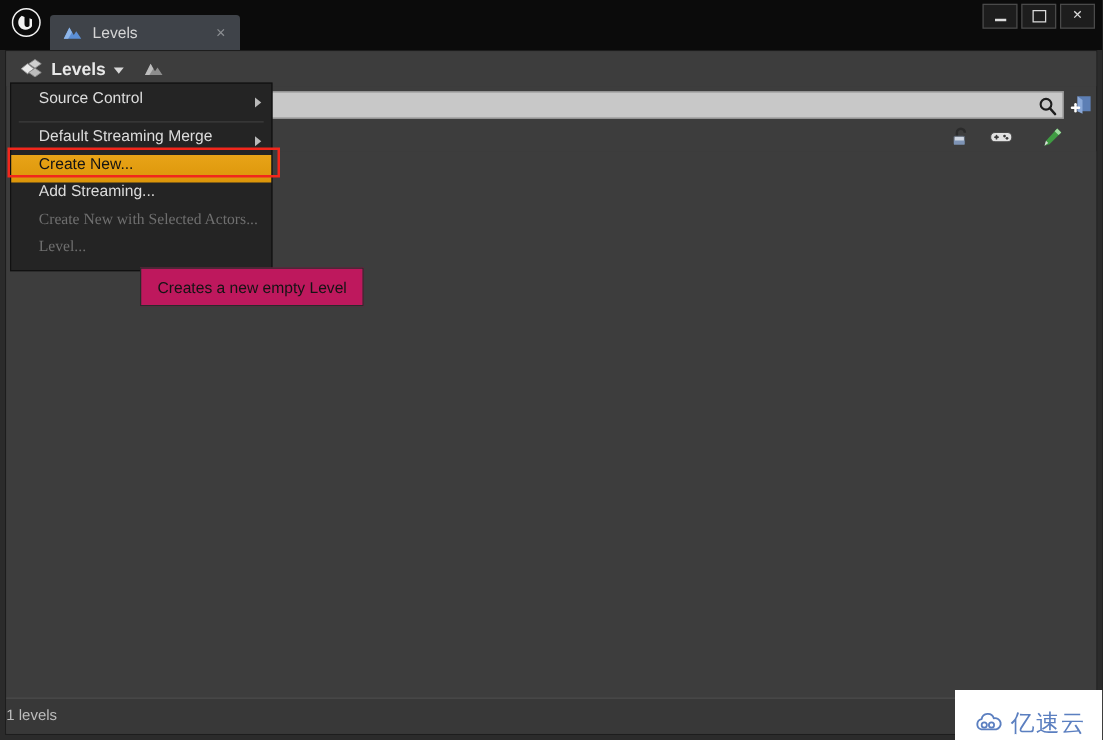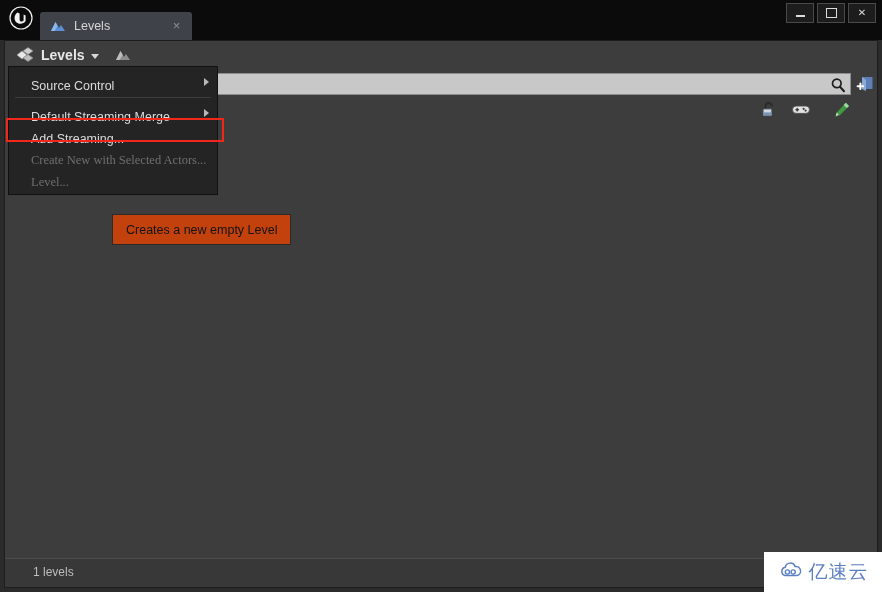--- a/index.html
+++ b/index.html
@@ -202,41 +202,41 @@
   
   .statusbar {
     position: absolute;
     left: 0; bottom: 0;
     width: 100%; height: 28px;
     background: #383838;
     border-top: 1px solid #4c4c4c;
   }
   .status-text {
     position: absolute;
-    left: 28px; top: 6px;
+    left: 0; top: 6px;
     color: #bdbdbd;
     font-size: 12px;
   }
 
   
   .menu {
     position: absolute;
     left: 8px; top: 66px;
     width: 210px;
     background: #242424;
     border: 1px solid #111;
     padding: 4px 0;
     box-sizing: border-box;
     z-index: 40;
   }
   .menu-item {
     position: relative;
     height: 22px;
     display: flex;
-    align-items: flex-end;
+    align-items: flex-start;
     padding-left: 22px;
     color: #dcdcdc;
     font-size: 12.5px;
     box-sizing: border-box;
   }
   .menu-item.disabled { color: #6f6f6f; font-family: Liberation Serif, serif; }
   .menu-item.highlight {
     background: linear-gradient(#e8a317, #dc9609);
     color: #141414;
   }
@@ -264,38 +264,38 @@
     z-index: 60;
     pointer-events: none;
   }
 
   
   .tooltip {
     position: absolute;
     left: 112px; top: 214px;
     height: 31px;
     padding: 0 13px;
-    background: #c2410c;
+    background: #be185d;
     border: 1px solid #2b2b2b;
     box-sizing: border-box;
     display: flex;
     align-items: center;
     color: #141414;
     font-size: 12.5px;
     z-index: 70;
   }
 
   
   .watermark {
     position: absolute;
     right: 0; bottom: 0;
     width: 118px; height: 40px;
     background: #ffffff;
     display: flex;
-    align-items: center;
+    align-items: flex-end;
     justify-content: center;
     gap: 5px;
     z-index: 80;
   }
   .watermark-text {
     color: #5b7fc0;
     font-size: 19px;
     letter-spacing: 1px;
   }
 </style>
@@ -416,20 +416,23 @@
   <div class="menu">
     <div class="menu-item">
       <span>Source Control</span>
       <span class="submenu-arrow"></span>
     </div>
     <div class="menu-sep"></div>
     <div class="menu-item">
       <span>Default Streaming Merge</span>
       <span class="submenu-arrow"></span>
     </div>
+    <div class="menu-item highlight">
+      <span>Create New...</span>
+    </div>
     <div class="menu-item">
       <span>Add Streaming...</span>
     </div>
     <div class="menu-item disabled">
       <span>Create New with Selected Actors...</span>
     </div>
     <div class="menu-item disabled">
       <span>Level...</span>
     </div>
   </div>

